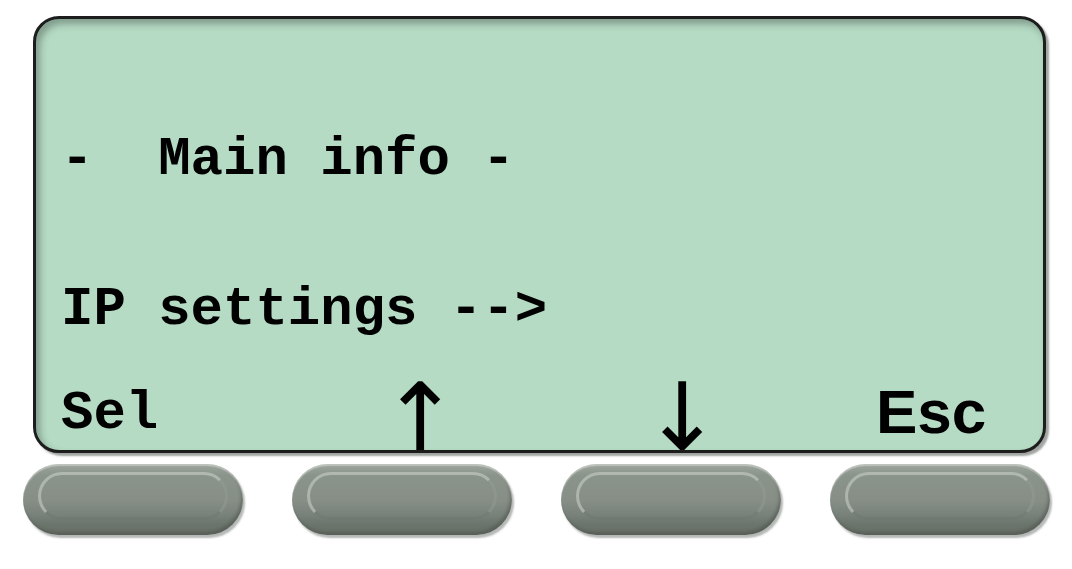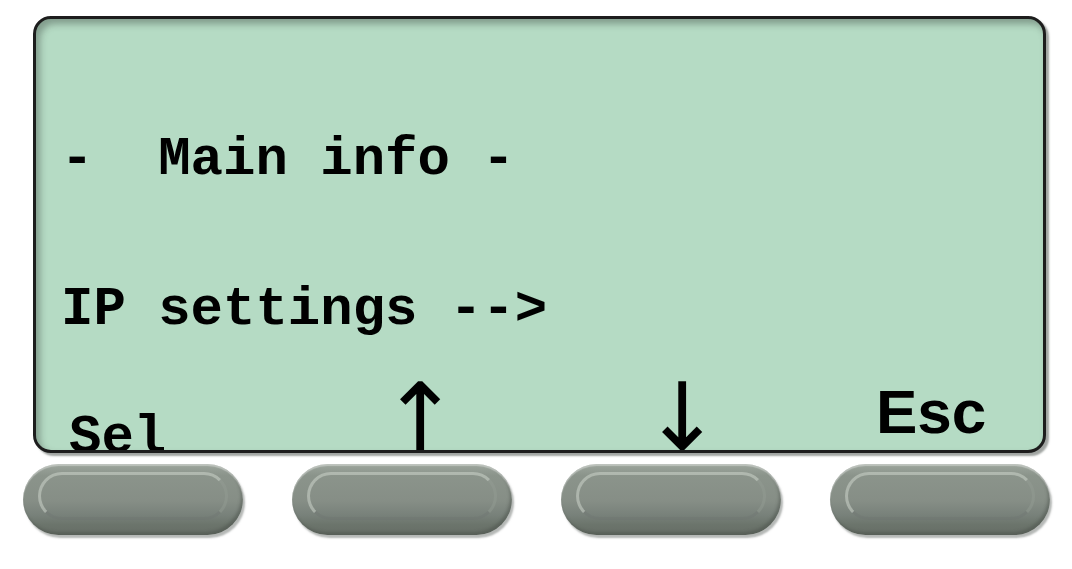--- a/index.html
+++ b/index.html
@@ -18,21 +18,21 @@
   
   .screen {
     position: absolute;
     left: 33px;
     top: 16px;
     width: 1013px;
     height: 437px;
     box-sizing: border-box;
     background: #b5dbc4;
     border: 3px solid #1d1d1d;
-    border-radius: 18px;
+    border-radius: 26px;
     box-shadow: 3px 3px 2px rgba(110,116,112,0.65),
                 inset 4px 5px 7px rgba(35,40,38,0.35);
     overflow: hidden;
   }
   .menu {
     position: absolute;
     left: 25px;
     top: 16px;
     font-family: "Liberation Mono", "DejaVu Sans Mono", monospace;
     font-weight: bold;
@@ -40,27 +40,26 @@
     line-height: 50px;
     color: #000000;
     white-space: pre;
   }
   .softkey-label {
     position: absolute;
     color: #000000;
     white-space: pre;
   }
   .sk-sel {
-    left: 33px;
+    left: 25px;
     top: 368px;
     font-family: "Liberation Mono", "DejaVu Sans Mono", monospace;
     font-weight: bold;
     font-size: 54px;
     line-height: 54px;
-    margin-top: 24px;
   }
   .sk-esc {
     left: 840px;
     top: 362px;
     font-family: "Liberation Sans", sans-serif;
     font-weight: bold;
     font-size: 62px;
     line-height: 62px;
     text-align: right;
   }

